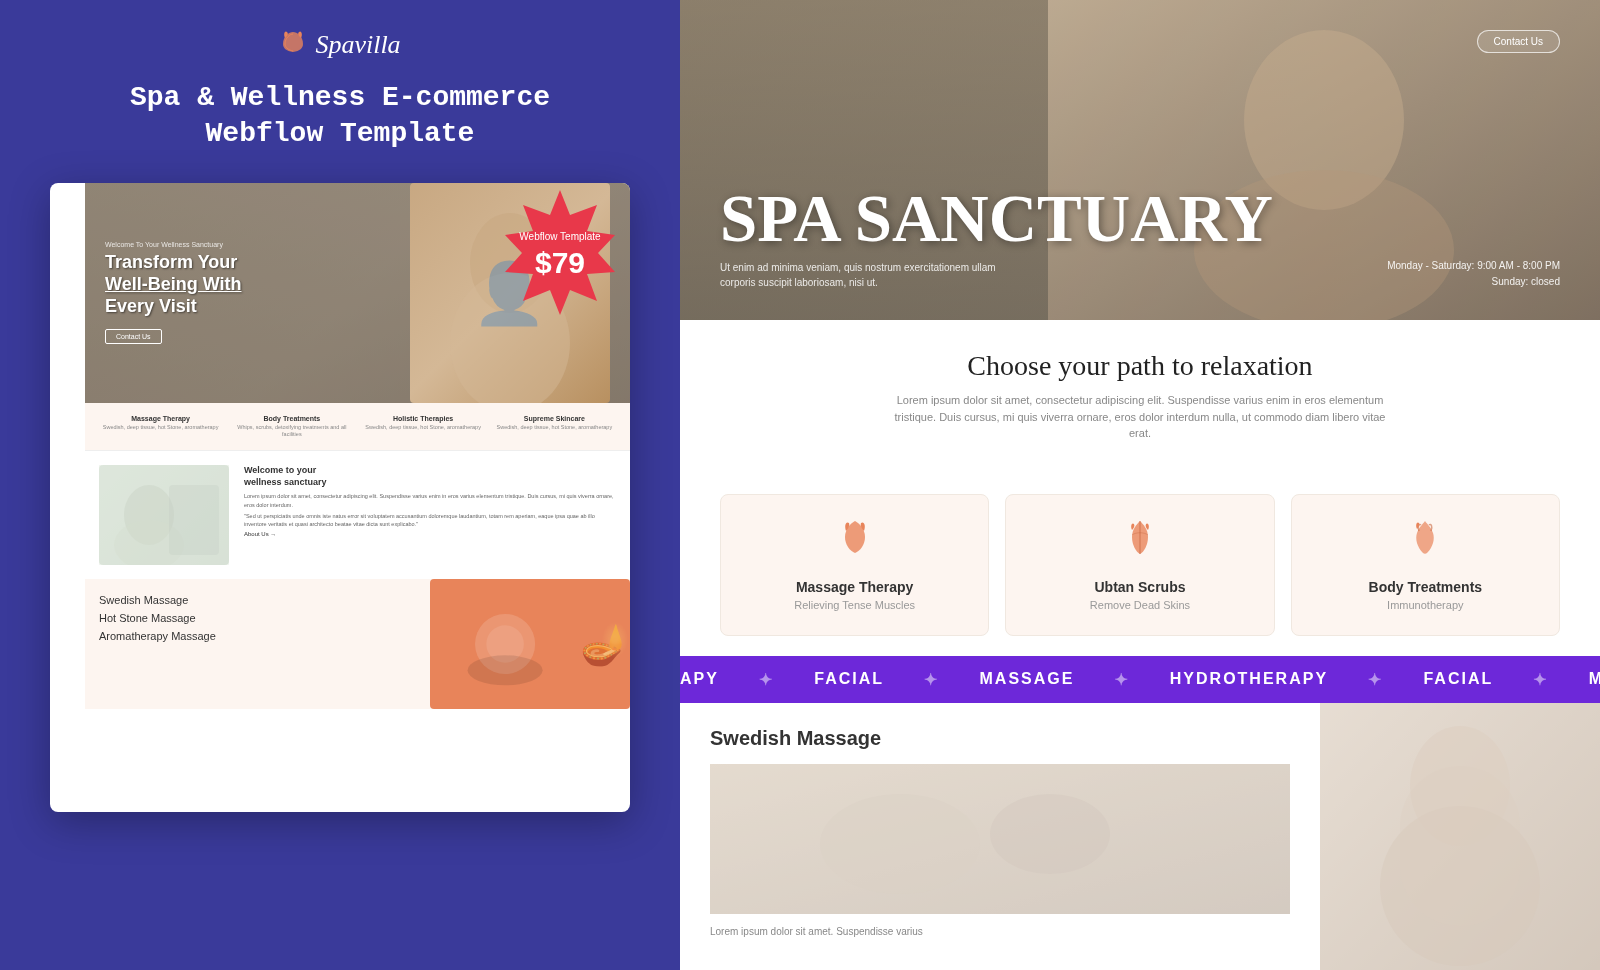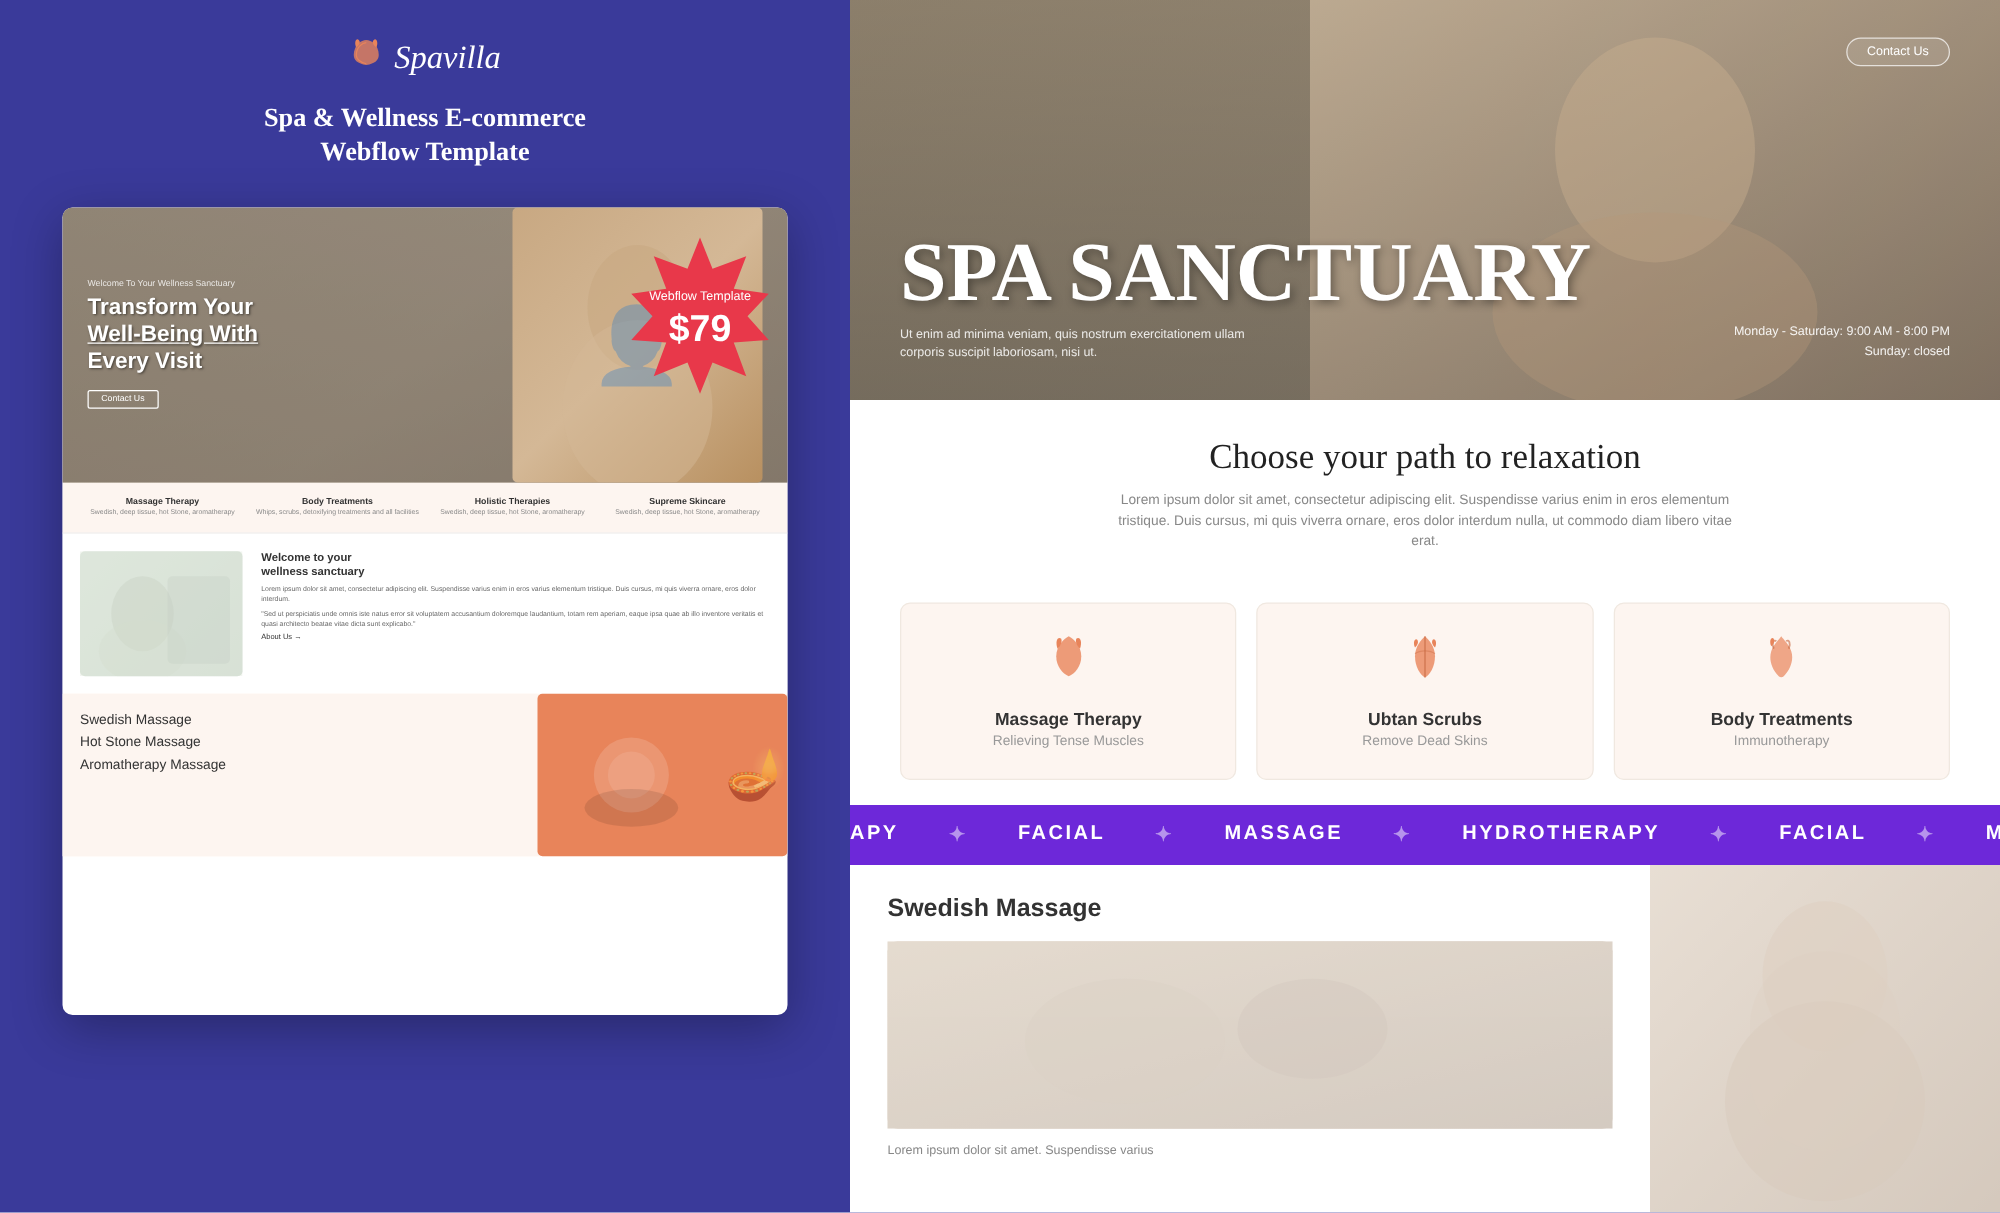--- a/index.html
+++ b/index.html
@@ -31,36 +31,37 @@
     .logo-text {
       color: white;
       font-size: 26px;
       font-style: italic;
       font-family: 'Georgia', serif;
     }
 
     .tagline {
       color: white;
       text-align: center;
-      font-size: 21px;
+      font-size: 28px;
       font-weight: bold;
       line-height: 1.3;
       margin-bottom: 30px;
-      font-family: Liberation Serif, serif;
+      font-family: Liberation Mono, monospace;
     }
 
     
     .mini-preview {
       width: 580px;
       height: 660px;
       background: white;
       border-radius: 8px;
       overflow: hidden;
       position: relative;
       box-shadow: 0 10px 40px rgba(0,0,0,0.3);
+      padding-left: 35px;
     }
 
     
     .mini-hero {
       width: 100%;
       height: 220px;
       background: linear-gradient(rgba(140,130,120,0.6), rgba(120,110,100,0.6)), 
                   linear-gradient(135deg, #c8b89a 0%, #d4c4a8 50%, #b8a890 100%);
       position: relative;
       display: flex;
@@ -294,21 +295,21 @@
       padding: 5px 16px;
       font-size: 10px;
       font-family: Arial, sans-serif;
       border-radius: 20px;
       background: rgba(255,255,255,0.1);
     }
 
     
     .right-relaxation {
       background: white;
-      padding: 30px 40px 20px;
+      padding: 30px 40px 32px;
       text-align: center;
     }
     .right-relaxation-title {
       font-size: 28px;
       color: #222;
       font-family: Georgia, serif;
       margin-bottom: 10px;
     }
     .right-relaxation-desc {
       font-size: 11px;

